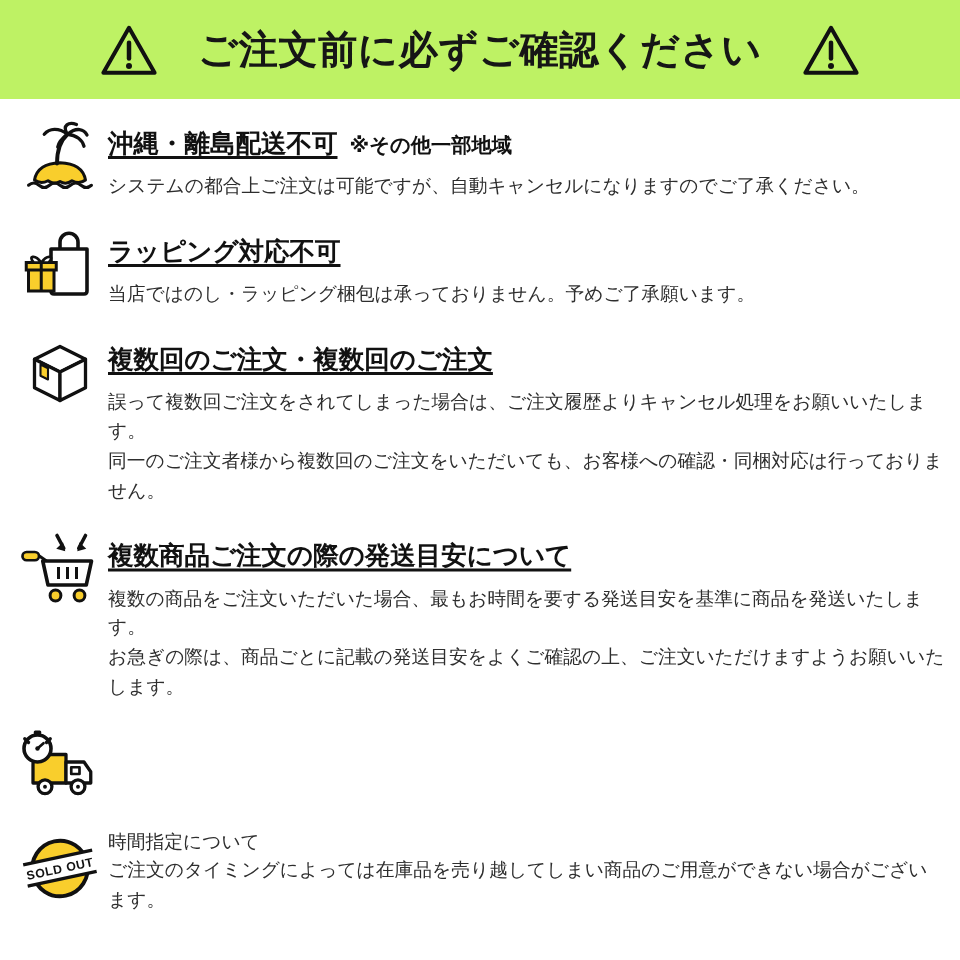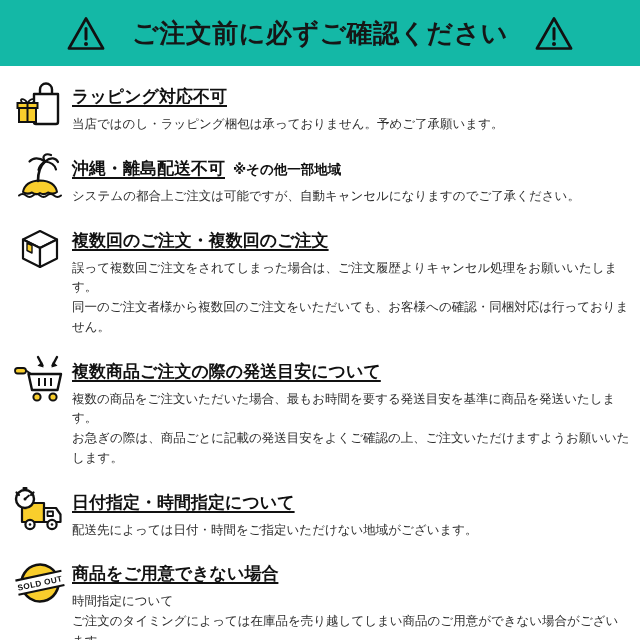--- a/index.html
+++ b/index.html
@@ -2,21 +2,21 @@
 <html><head>
 <meta charset="utf-8">
 <style>
   html,body { margin:0; padding:0; }
   body {
     width:640px; height:640px; background:#ffffff; overflow:hidden;
     font-family:"Liberation Sans","DejaVu Sans",sans-serif;
     -webkit-font-smoothing:antialiased;
   }
   .banner {
-    height:66px; background:#14b8a6;
+    height:66px; background:#bef264;
     display:flex; align-items:center; justify-content:center; gap:26px;
   }
   .banner-title {
     font-size:26px; font-weight:bold; color:#161616; letter-spacing:0.5px;
   }
   .warn-svg { display:block; }
   .sections { padding:13px 10px 0 8px; }
   .section { display:flex; margin-bottom:16px; }
   .icon-col {
     width:64px; flex:0 0 64px;
@@ -45,54 +45,54 @@
     <path d="M24 4 L44.5 40 H3.5 Z" fill="none" stroke="#111" stroke-width="3.2" stroke-linejoin="round"></path>
     <line x1="24" y1="16" x2="24" y2="28.5" stroke="#111" stroke-width="3.6" stroke-linecap="round"></line>
     <circle cx="24" cy="34.5" r="2.4" fill="#111"></circle>
   </svg>
 </header>
 
 <main class="sections" id="sections">
   <section class="section">
     <div class="icon-col">
         <svg width="50" height="50" viewBox="0 0 50 50">
-    <path d="M19 14 H43 V42 Q43 44 41 44 H21 Q19 44 19 42 Z" fill="#fff" stroke="#111" stroke-width="2.4" stroke-linejoin="round"></path>
-    <path d="M25 14 V9.5 a6 6 0 0 1 12 0 V14" fill="none" stroke="#111" stroke-width="2.4"></path>
-    <rect x="4" y="27" width="17" height="15" fill="#F9CE2C" stroke="#111" stroke-width="2"></rect>
-    <rect x="2.5" y="23" width="20" height="5" fill="#F9CE2C" stroke="#111" stroke-width="2"></rect>
-    <line x1="12.5" y1="23" x2="12.5" y2="42" stroke="#111" stroke-width="2"></line>
-    <path d="M12.5 23 C8 17 3.5 19 7.5 23 Z" fill="#fff" stroke="#111" stroke-width="1.8" stroke-linejoin="round"></path>
-    <path d="M12.5 23 C17 17 21.5 19 17.5 23 Z" fill="#fff" stroke="#111" stroke-width="1.8" stroke-linejoin="round"></path>
-  </svg>
-      </div>
-    <div class="content">
-      <h2 class="title-row"><span class="sec-title">ラッピング対応不可</span></h2>
-      <div class="body">
-          <p class="body-line">当店ではのし・ラッピング梱包は承っておりません。予めご了承願います。</p>
-        </div>
-    </div>
-  </section>
-
-  <section class="section">
-    <div class="icon-col">
-        <svg width="50" height="50" viewBox="0 0 50 50">
     <path d="M8 40 Q10 29 25 28.5 Q40 29 42 40 Q38 43 33 40.5 Q29 43.5 25 41 Q21 43.5 17 40.5 Q12 43 8 40 Z" fill="#F9CE2C" stroke="#111" stroke-width="2" stroke-linejoin="round"></path>
     <path d="M4 43.5 q3.5 -3 7 0 q3.5 3 7 0 q3.5 -3 7 0 q3.5 3 7 0 q3.5 -3 7 0 q3.5 3 7 0" fill="none" stroke="#111" stroke-width="2" stroke-linecap="round"></path>
     <path d="M23 29 C23 21 25 14 30 9.5" fill="none" stroke="#111" stroke-width="2.6" stroke-linecap="round"></path>
     <path d="M30 9.5 C24 5 18 5.5 14.5 9.5" fill="none" stroke="#111" stroke-width="2.2" stroke-linecap="round"></path>
     <path d="M30 9.5 C26 3.5 31 1 36 3" fill="none" stroke="#111" stroke-width="2.2" stroke-linecap="round"></path>
     <path d="M30 9.5 C36 4.5 41 6 43 10" fill="none" stroke="#111" stroke-width="2.2" stroke-linecap="round"></path>
     <path d="M30 9.5 C36 10 40 13.5 41 17.5" fill="none" stroke="#111" stroke-width="2.2" stroke-linecap="round"></path>
     <path d="M30 9.5 C26.5 12 24 15 23.5 18" fill="none" stroke="#111" stroke-width="2.2" stroke-linecap="round"></path>
   </svg>
       </div>
     <div class="content">
       <h2 class="title-row"><span class="sec-title">沖縄・離島配送不可</span><span class="sec-suffix">※その他一部地域</span></h2>
       <div class="body">
           <p class="body-line">システムの都合上ご注文は可能ですが、自動キャンセルになりますのでご了承ください。</p>
+        </div>
+    </div>
+  </section>
+
+  <section class="section">
+    <div class="icon-col">
+        <svg width="50" height="50" viewBox="0 0 50 50">
+    <path d="M19 14 H43 V42 Q43 44 41 44 H21 Q19 44 19 42 Z" fill="#fff" stroke="#111" stroke-width="2.4" stroke-linejoin="round"></path>
+    <path d="M25 14 V9.5 a6 6 0 0 1 12 0 V14" fill="none" stroke="#111" stroke-width="2.4"></path>
+    <rect x="4" y="27" width="17" height="15" fill="#F9CE2C" stroke="#111" stroke-width="2"></rect>
+    <rect x="2.5" y="23" width="20" height="5" fill="#F9CE2C" stroke="#111" stroke-width="2"></rect>
+    <line x1="12.5" y1="23" x2="12.5" y2="42" stroke="#111" stroke-width="2"></line>
+    <path d="M12.5 23 C8 17 3.5 19 7.5 23 Z" fill="#fff" stroke="#111" stroke-width="1.8" stroke-linejoin="round"></path>
+    <path d="M12.5 23 C17 17 21.5 19 17.5 23 Z" fill="#fff" stroke="#111" stroke-width="1.8" stroke-linejoin="round"></path>
+  </svg>
+      </div>
+    <div class="content">
+      <h2 class="title-row"><span class="sec-title">ラッピング対応不可</span></h2>
+      <div class="body">
+          <p class="body-line">当店ではのし・ラッピング梱包は承っておりません。予めご了承願います。</p>
         </div>
     </div>
   </section>
 
   <section class="section">
     <div class="icon-col">
         <svg width="50" height="50" viewBox="0 0 50 50">
     <path d="M25 7 L42 15.5 L25 24 L8 15.5 Z" fill="#fff" stroke="#111" stroke-width="2.2" stroke-linejoin="round"></path>
     <path d="M8 15.5 L25 24 V43 L8 34.5 Z" fill="#fff" stroke="#111" stroke-width="2.2" stroke-linejoin="round"></path>
     <path d="M42 15.5 L25 24 V43 L42 34.5 Z" fill="#fff" stroke="#111" stroke-width="2.2" stroke-linejoin="round"></path>
@@ -145,41 +145,34 @@
     <circle cx="39" cy="38.5" r="4.6" fill="#fff" stroke="#111" stroke-width="2.2"></circle>
     <circle cx="39" cy="38.5" r="1.3" fill="#111"></circle>
     <circle cx="12" cy="13" r="9" fill="#fff" stroke="#111" stroke-width="2.4"></circle>
     <circle cx="12" cy="13" r="1.5" fill="#111"></circle>
     <path d="M12 13 L16 9.5" stroke="#111" stroke-width="1.8" stroke-linecap="round"></path>
     <rect x="9.5" y="1" width="5" height="2.6" rx="1" fill="#111"></rect>
     <path d="M3.5 6.5 L6 9" stroke="#111" stroke-width="2.2" stroke-linecap="round"></path>
     <path d="M20.5 6.5 L18 9" stroke="#111" stroke-width="2.2" stroke-linecap="round"></path>
   </svg>
       </div>
-    <div class="content">
-      <h2 class="title-row"><span class="sec-title">日付指定・時間指定について</span></h2>
-      <div class="body">
-          <p class="body-line">配送先によっては日付・時間をご指定いただけない地域がございます。</p>
-        </div>
-    </div>
   </section>
 
   <section class="section">
     <div class="icon-col">
         <svg width="52" height="52" viewBox="0 0 52 52">
     <g transform="rotate(-12 26 26)">
       <circle cx="26" cy="26" r="18.5" fill="#F9CE2C" stroke="#111" stroke-width="2.6"></circle>
       <rect x="1" y="18.5" width="50" height="14.5" fill="#fff"></rect>
       <line x1="2.5" y1="18.5" x2="49.5" y2="18.5" stroke="#111" stroke-width="2.2"></line>
       <line x1="2.5" y1="33" x2="49.5" y2="33" stroke="#111" stroke-width="2.2"></line>
       <text x="26" y="29" text-anchor="middle" font-size="8.2" font-weight="bold" fill="#111" letter-spacing="0.4">SOLD OUT</text>
     </g>
   </svg>
       </div>
     <div class="content">
-      <h2 class="title-row"><span class="sec-title">商品をご用意できない場合</span></h2>
       <div class="body">
           <p class="body-line">時間指定について</p>
           <p class="body-line">ご注文のタイミングによっては在庫品を売り越してしまい商品のご用意ができない場合がございます。</p>
         </div>
     </div>
   </section>
 </main>
 
 </body></html>

